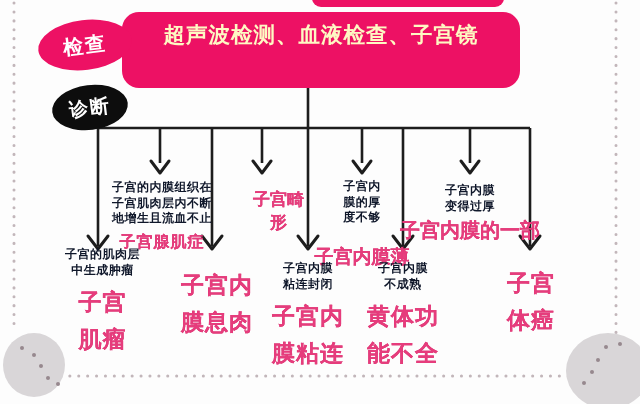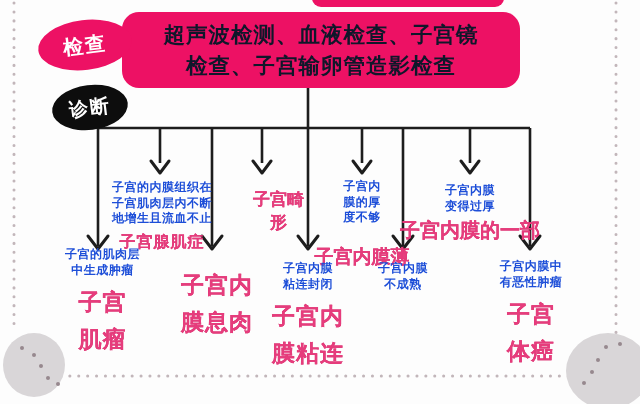--- a/index.html
+++ b/index.html
@@ -13,40 +13,40 @@
   
   .top-strip{
     position:absolute;left:312px;top:-4px;width:192px;height:11px;
     background:#ED1164;border-radius:0 0 9px 9px;
   }
 
   
   .exam-box{
     position:absolute;left:122px;top:12px;width:398px;height:76px;
     background:#ED1164;border-radius:17px;
-    color:#0f172a;font-weight:bold;font-size:21.5px;line-height:31px;
+    color:#fef9c3;font-weight:bold;font-size:21.5px;line-height:31px;
     text-align:center;padding-top:8px;letter-spacing:1px;
   }
 
   
   .stage{
     position:absolute;color:#ffffff;font-weight:bold;text-align:center;
     display:flex;align-items:center;justify-content:center;
     border-radius:50%;transform:rotate(-7deg);letter-spacing:2px;
   }
   .stage.exam{left:38px;top:20px;width:94px;height:50px;background:#ED1164;font-size:20px;}
   .stage.diag{left:52px;top:85px;width:76px;height:45px;background:#0d0d0d;font-size:19px;}
 
   
   svg.connectors{position:absolute;left:0;top:0;width:640px;height:404px;}
 
   
   .col{position:absolute;text-align:center;}
   .cause{
-    font-size:12px;font-weight:bold;color:#1d4ed8;line-height:15.5px;
+    font-size:12px;font-weight:bold;color:#0f172a;line-height:15.5px;
     white-space:pre-line;letter-spacing:0.5px;
   }
   .condition{
     font-weight:bold;color:#E63C7C;white-space:pre-line;letter-spacing:1px;
     text-shadow:0 0 0.5px #d01b5e;
   }
   
   .r1c1{left:87px; top:180px;width:150px;}
   .r1c2{left:212px;top:184px;width:100px;}
   .r1c3{left:312px;top:179px;width:100px;}
@@ -108,21 +108,20 @@
       <path d="M298 236 L308 249 L318 236"></path>
       <path d="M393 236 L403 249 L413 236"></path>
       <path d="M520 236 L530 249 L540 236"></path>
     </g>
   </svg>
 
   <div class="top-strip"></div>
 
   <div class="exam-box">
     <div>超声波检测、血液检查、子宫镜</div>
-    <div>检查、子宫输卵管造影检查</div>
   </div>
 
   <div class="stage exam">
     <span>检查</span>
   </div>
   <div class="stage diag">
     <span>诊断</span>
   </div>
 
   <div class="col r1c1">
@@ -158,24 +157,24 @@
   </div>
   <div class="col row2 r2c3">
     <div class="cause">子宫内膜
 粘连封闭</div>
     <div class="condition">子宫内
 膜粘连</div>
   </div>
   <div class="col row2 r2c4">
     <div class="cause">子宫内膜
 不成熟</div>
+    <div class="condition">黄体功
+能不全</div>
   </div>
   <div class="col row2 r2c5">
-    <div class="cause">子宫内膜中
-有恶性肿瘤</div>
     <div class="condition">子宫
 体癌</div>
   </div>
 
   <div class="blob bl">
     <div class="speck" style="left:17px;top:13px;"></div>
     <div class="speck" style="left:29px;top:20px;"></div>
     <div class="speck" style="left:36px;top:31px;"></div>
     <div class="speck" style="left:43px;top:43px;"></div>
     <div class="speck" style="left:53px;top:49px;"></div>

